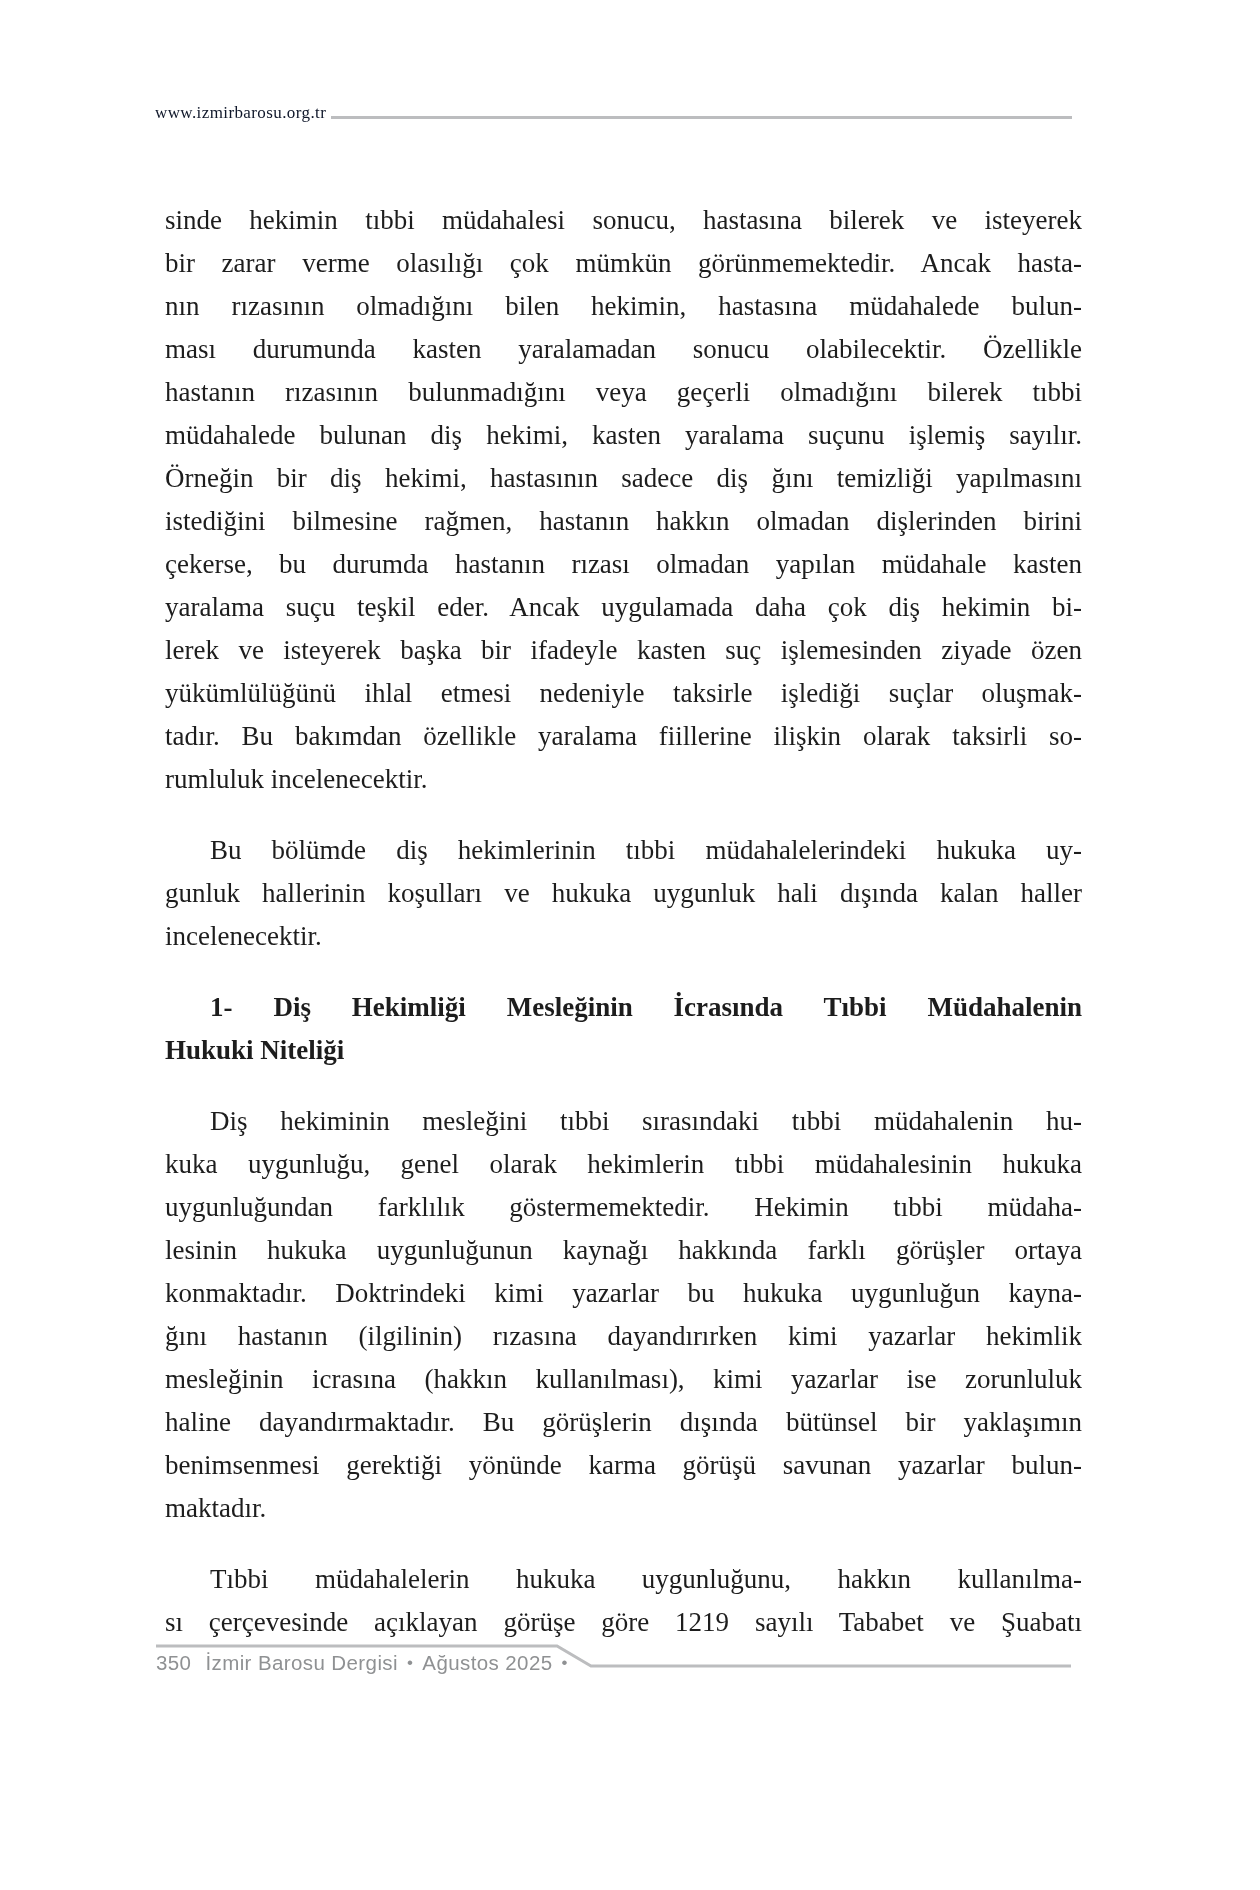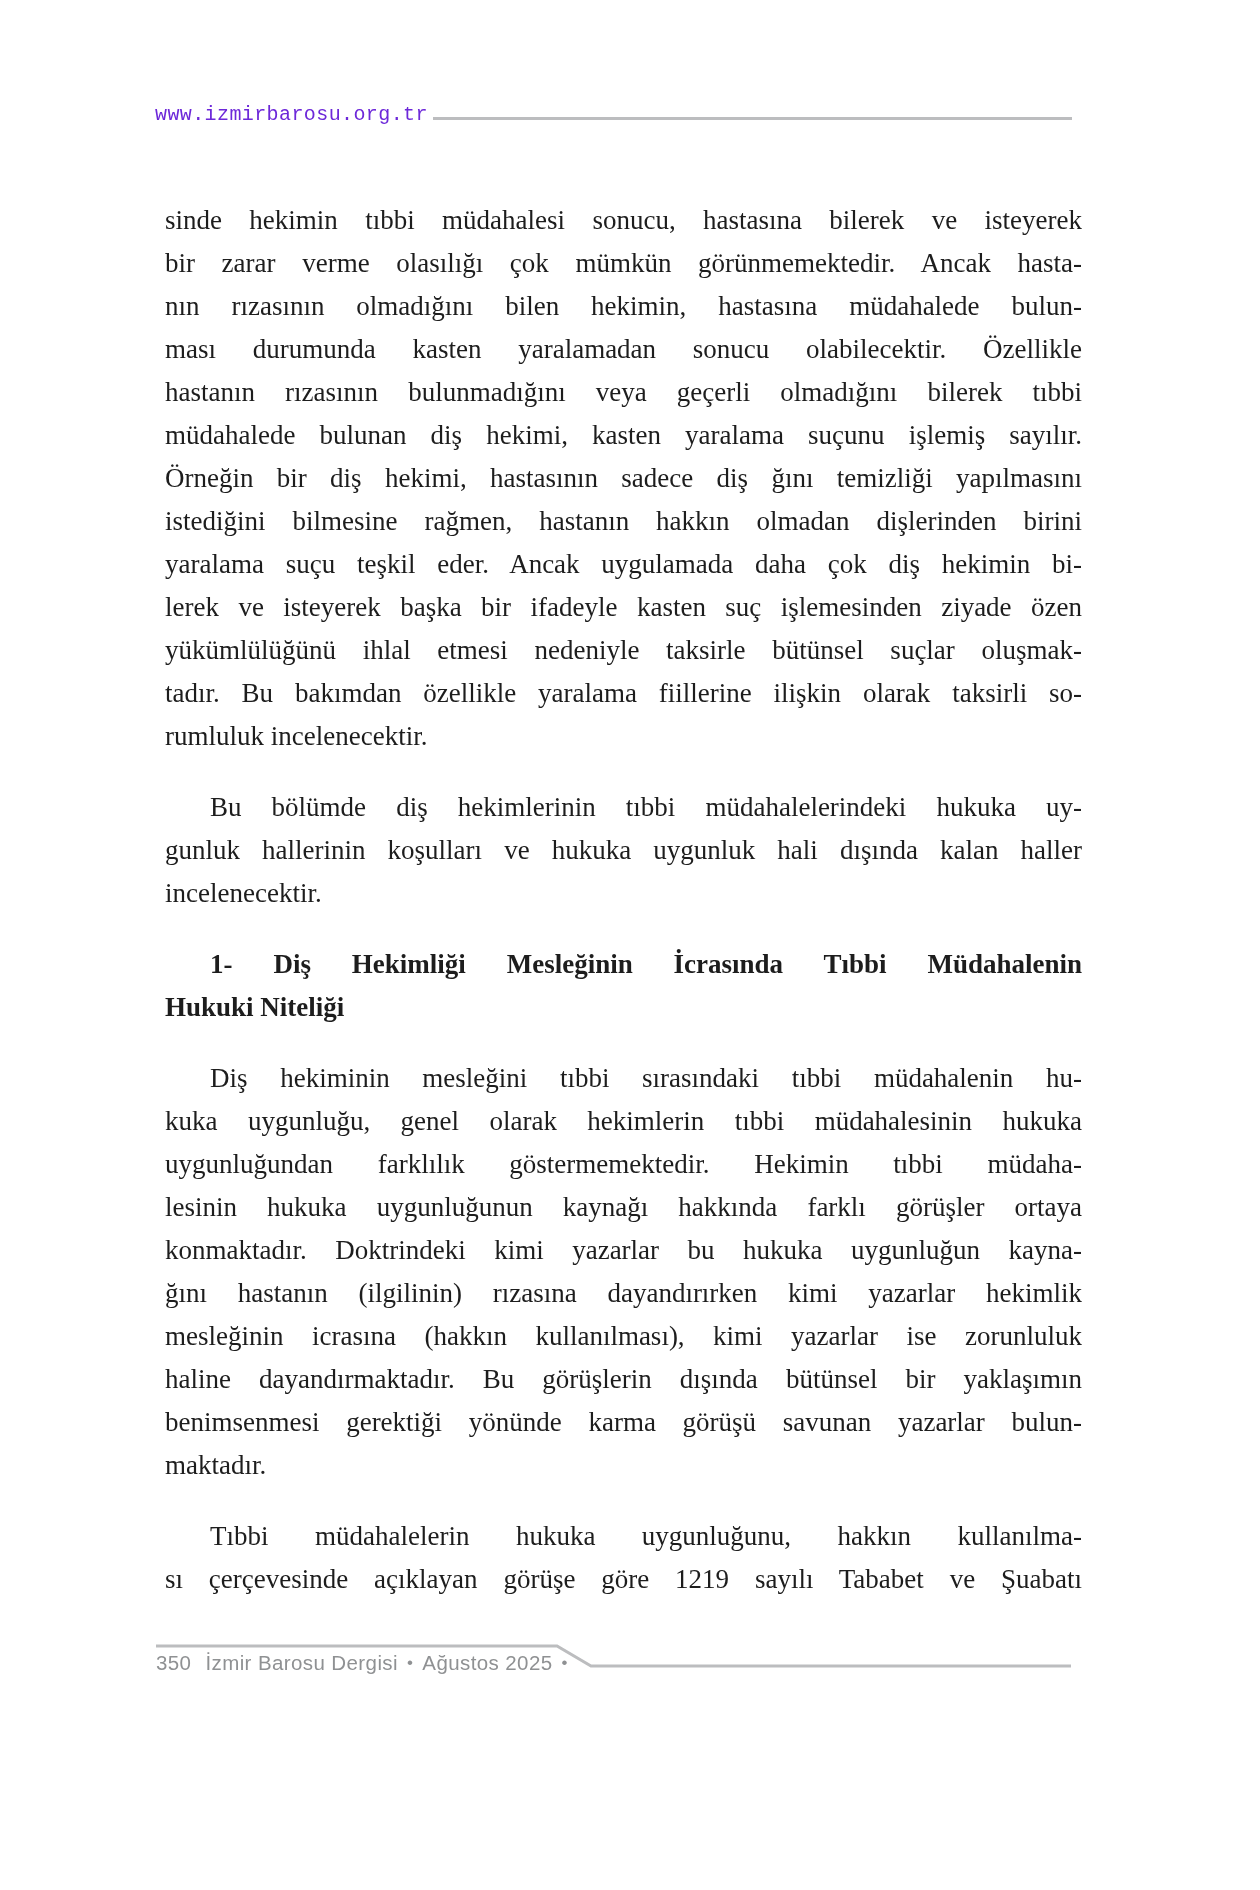--- a/index.html
+++ b/index.html
@@ -15,23 +15,23 @@
   
   .header {
     position: absolute;
     top: 103px;
     left: 155px;
     width: 917px;
     display: flex;
     align-items: center;
   }
   .site-url {
-    font-family: Liberation Mono, monospace;
-    font-size: 20px;
-    color: #6d28d9;
+    font-family: Liberation Serif, serif;
+    font-size: 17px;
+    color: #0f172a;
     letter-spacing: 0.4px;
     white-space: nowrap;
   }
   .header-rule {
     flex: 1;
     height: 3px;
     background: #bcbdbf;
     margin-left: 5px;
     margin-top: 8px;
   }
@@ -87,23 +87,24 @@
   <div class="body-col">
       <div class="block">
         <div class="line jl">sinde hekimin tıbbi müdahalesi sonucu, hastasına bilerek ve isteyerek</div>
         <div class="line jl">bir zarar verme olasılığı çok mümkün görünmemektedir. Ancak hasta-</div>
         <div class="line jl">nın rızasının olmadığını bilen hekimin, hastasına müdahalede bulun-</div>
         <div class="line jl">ması durumunda kasten yaralamadan sonucu olabilecektir. Özellikle</div>
         <div class="line jl">hastanın rızasının bulunmadığını veya geçerli olmadığını bilerek tıbbi</div>
         <div class="line jl">müdahalede bulunan diş hekimi, kasten yaralama suçunu işlemiş sayılır.</div>
         <div class="line jl">Örneğin bir diş hekimi, hastasının sadece diş ğını temizliği yapılmasını</div>
         <div class="line jl">istediğini bilmesine rağmen, hastanın hakkın olmadan dişlerinden birini</div>
+        <div class="line jl">çekerse, bu durumda hastanın rızası olmadan yapılan müdahale kasten</div>
         <div class="line jl">yaralama suçu teşkil eder. Ancak uygulamada daha çok diş hekimin bi-</div>
         <div class="line jl">lerek ve isteyerek başka bir ifadeyle kasten suç işlemesinden ziyade özen</div>
-        <div class="line jl">yükümlülüğünü ihlal etmesi nedeniyle taksirle bütünsel suçlar oluşmak-</div>
+        <div class="line jl">yükümlülüğünü ihlal etmesi nedeniyle taksirle işlediği suçlar oluşmak-</div>
         <div class="line jl">tadır. Bu bakımdan özellikle yaralama fiillerine ilişkin olarak taksirli so-</div>
         <div class="line">rumluluk incelenecektir.</div>
       </div>
       <div class="block">
         <div class="line jl indent">Bu bölümde diş hekimlerinin tıbbi müdahalelerindeki hukuka uy-</div>
         <div class="line jl">gunluk hallerinin koşulları ve hukuka uygunluk hali dışında kalan haller</div>
         <div class="line">incelenecektir.</div>
       </div>
       <div class="block heading">
         <div class="line jl indent">1- Diş Hekimliği Mesleğinin İcrasında Tıbbi Müdahalenin</div>

